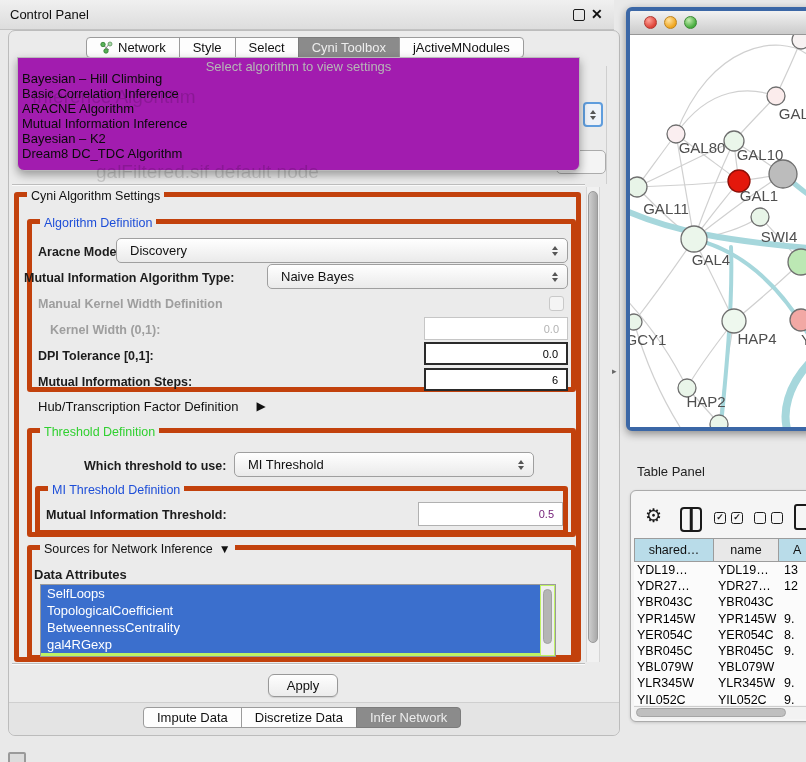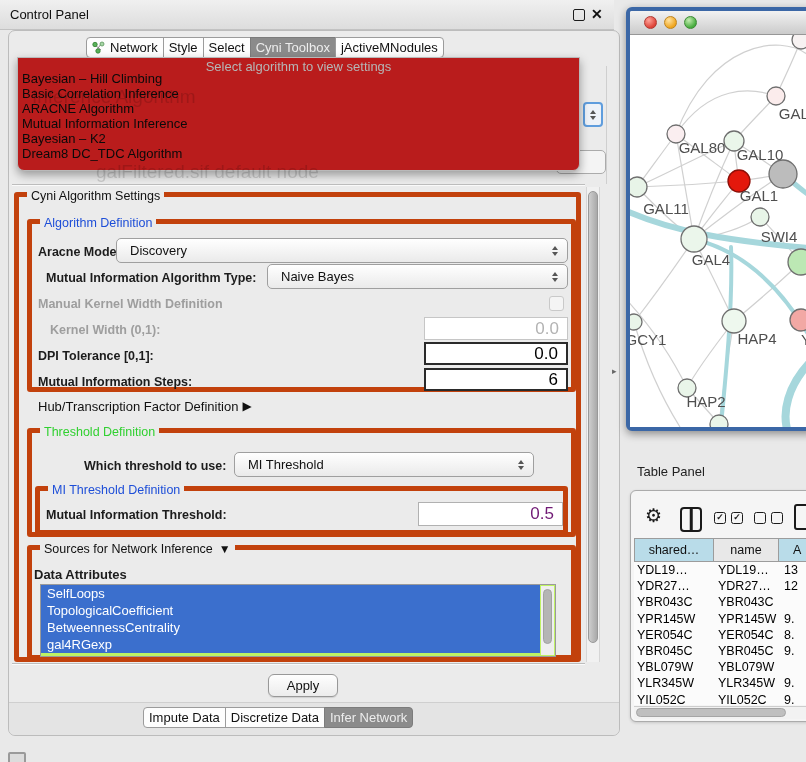--- a/index.html
+++ b/index.html
@@ -10,33 +10,33 @@
 #cp-titlebar{position:absolute;left:0;top:0;width:614px;height:30px;background:linear-gradient(#f0f0f0,#dddddd);border-bottom:1px solid #c2c2c2}
 #cp-title{position:absolute;left:10px;top:7px;font-size:13px;color:#0f0f0f}
 #btn-float{position:absolute;left:573px;top:9px;width:12px;height:12px;border:1.5px solid #1c1c1c;border-radius:2px;background:transparent}
 #btn-close{position:absolute;left:591px;top:6px;font-size:14px;font-weight:bold;color:#0f0f0f}
 #cp-body{position:absolute;left:8px;top:30px;width:612px;height:706px;background:#ebebeb;border:1px solid #bcbcbc;border-radius:7px}
 
 
 .tabrow{position:absolute;display:flex;height:21px;z-index:6}
 #top-tabs{left:86px;top:37px}
 #bottom-tabs{left:143px;top:707px}
-.tab{display:flex;align-items:center;padding:0 5px;font-size:13px;background:#fdfdfd;border:1px solid #9b9b9b;margin-left:-1px;color:#111;white-space:nowrap;height:21px}
+.tab{display:flex;align-items:center;padding:0 13px;font-size:13px;background:#fdfdfd;border:1px solid #9b9b9b;margin-left:-1px;color:#111;white-space:nowrap;height:21px}
 .tab.sel{background:#8b8b8b;color:#ededed;border-color:#7c7c7c}
 .tab:first-child{border-radius:4px 0 0 4px;margin-left:0}
 .tab:last-child{border-radius:0 4px 4px 0}
 .tab-icon{margin-right:5px;display:inline-flex}
 
 
 #frag-line1{position:absolute;left:606px;top:66px;width:1px;height:118px;background:#cfcfcf;z-index:1}
 #frag-combo2{position:absolute;left:556px;top:150px;width:50px;height:24px;border:1px solid #ababab;border-radius:5px;background:#f4f4f4;z-index:2}
 #frag-combo-btn{position:absolute;left:583px;top:102px;width:20px;height:25px;border:2px solid #5f9ddd;border-radius:4px;background:#eef2f8;z-index:3;display:flex;align-items:center;justify-content:center;flex-direction:column;gap:2px}
 
 
-#algo-popup{position:absolute;left:17px;top:57px;width:563px;height:114px;background:#b91c1c;border:1px solid #b9b9b9;border-radius:0 0 7px 7px;box-shadow:0 4px 10px rgba(0,0,0,.35);z-index:40}
+#algo-popup{position:absolute;left:17px;top:57px;width:563px;height:114px;background:#a21caf;border:1px solid #b9b9b9;border-radius:0 0 7px 7px;box-shadow:0 4px 10px rgba(0,0,0,.35);z-index:40}
 #popup-placeholder{position:absolute;left:0;top:1px;width:100%;text-align:center;font-size:13px;color:#b6b6b6;white-space:nowrap}
 #popup-list{position:absolute;left:2px;top:14px;right:2px}
 .popup-item{font-size:13px;line-height:14.9px;color:#0a0a0a;padding-left:2px;white-space:nowrap;cursor:default}
 .popup-item.bold{font-weight:normal}
 .ghost{position:absolute;font-size:19px;color:#000;opacity:.14;white-space:nowrap}
 #ghost1{left:14px;top:28px}
 #ghost2{left:78px;top:103px}
 
 
 .groove{position:absolute;left:12px;width:573px;height:2px;border-top:1px solid #bdbdbd;border-bottom:1px solid #fafafa}
@@ -52,46 +52,46 @@
 .fs-label.green{color:#30d030}
 #fs-cyni{left:14px;top:192px;width:567px;height:470px}
 #fs-algdef{left:27px;top:219px;width:549px;height:173px}
 #fs-threshold{left:27px;top:428px;width:549px;height:109px}
 #fs-mithresh{left:35px;top:486px;width:533px;height:49px}
 #fs-sources{left:27px;top:545px;width:549px;height:115px}
 
 .lbl{position:absolute;font-size:12.5px;font-weight:bold;color:#1c1c1c;white-space:nowrap}
 .lbl.dis{color:#9e9e9e}
 #lbl-aracne{left:38px;top:245px}
-#lbl-mitype{left:46px;top:271px}
+#lbl-mitype{left:24px;top:271px}
 #lbl-manual{left:38px;top:297px}
 #lbl-kernel{left:50px;top:323px}
 #lbl-dpi{left:38px;top:349px}
 #lbl-steps{left:38px;top:375px}
 #lbl-which{left:84px;top:459px}
 #lbl-mithr{left:46px;top:508px}
 #lbl-dataattrs{left:34px;top:567px;font-size:13px}
 
 .combo{position:absolute;height:25px;border:1px solid #9f9f9f;border-radius:5px;background:linear-gradient(#ffffff,#eaeaea);font-size:13px;color:#111;display:flex;align-items:center;padding-left:13px;cursor:default}
 .stepper{position:absolute;right:9px;top:50%;transform:translateY(-50%);display:flex;flex-direction:column;gap:2px}
 .tri-up{width:0;height:0;border-left:3.5px solid transparent;border-right:3.5px solid transparent;border-bottom:4.5px solid #555}
 .tri-dn{width:0;height:0;border-left:3.5px solid transparent;border-right:3.5px solid transparent;border-top:4.5px solid #555}
 #combo-aracne{left:116px;top:238px;width:452px}
 #combo-mitype{left:267px;top:264px;width:301px}
 #combo-which{left:234px;top:452px;width:300px}
 
 #cb-manual{position:absolute;left:549px;top:296px;width:15px;height:15px;border:1.5px solid #c9c9c9;border-radius:3px;background:#f4f4f4}
 
-.field{position:absolute;height:23px;background:#fff;font-size:17px;display:flex;align-items:center;justify-content:flex-end;padding-right:8px}
+.field{position:absolute;height:23px;background:#fff;font-size:11px;display:flex;align-items:center;justify-content:flex-end;padding-right:8px}
 #fld-kernel{left:424px;top:317px;width:144px;border:1px solid #c6c6c6;color:#b3b3b3}
 #fld-dpi{left:424px;top:342px;width:144px;border:2px solid #2a2a2a;color:#000}
 #fld-steps{left:424px;top:368px;width:144px;border:2px solid #2a2a2a;color:#000}
 #fld-mithr{left:418px;top:502px;width:145px;height:24px;border:1px solid #b1b1b1;color:#701a75}
 
-#hub-row{position:absolute;left:38px;top:399px;font-size:13px;color:#111;display:flex;gap:4px;cursor:default}
+#hub-row{position:absolute;left:38px;top:399px;font-size:13px;color:#111;display:flex;gap:18px;cursor:default}
 .disc{font-size:12px;color:#111}
 
 #attr-list{position:absolute;left:40px;top:584px;width:516px;height:73px;background:#bef264;border:1px solid #9a9a9a;overflow:hidden}
 .attr-item{height:17px;line-height:17px;font-size:13px;padding-left:6px;color:#fff;background:#3b6fcd;width:calc(100% - 15px);white-space:nowrap}
 #attr-scroll{position:absolute;right:1px;top:1px;width:13px;height:69px;background:#efefef}
 #attr-thumb{margin:3px 1.5px;width:9px;height:55px;background:#b5b5b5;border:1px solid #a2a2a2;border-radius:4.5px}
 
 #apply-btn{position:absolute;left:268px;top:674px;width:70px;height:23px;border:1px solid #989898;border-radius:6px;background:linear-gradient(#fefefe,#ececec);font-size:13px;display:flex;align-items:center;justify-content:center;box-shadow:0 1px 1px rgba(0,0,0,.12);cursor:default}
 #bottom-strip{position:absolute;left:9px;top:702px;width:610px;height:33px;background:#e4e4e4;border-top:1px solid #cfcfcf;border-radius:0 0 7px 7px}
 #mini-icon{position:absolute;left:8px;top:752px;width:18px;height:14px;border:2px solid #9a9a9a;background:#dcdcdc;border-radius:2px}

